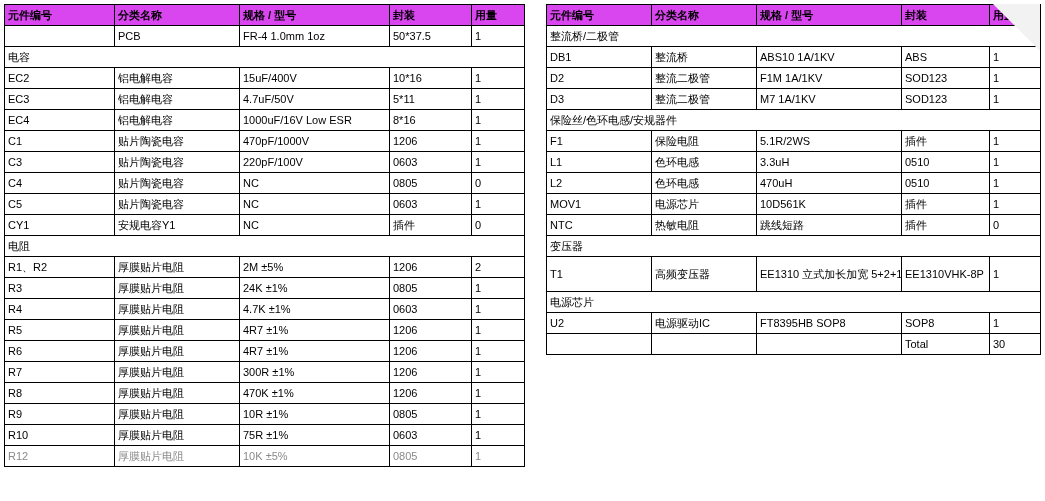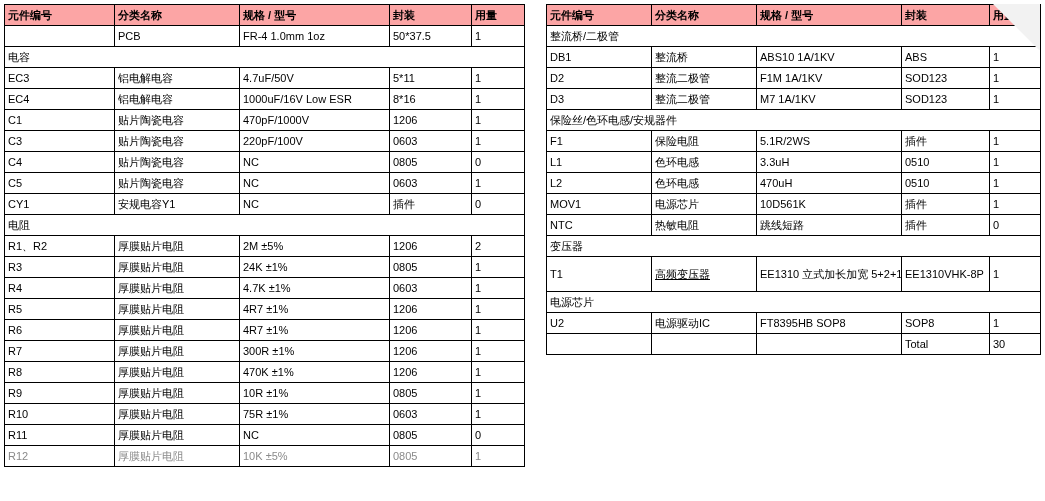--- a/index.html
+++ b/index.html
@@ -43,21 +43,21 @@
     font-size: 11px;
     font-weight: normal;
     text-align: left;
     vertical-align: middle;
     height: 16px;
     line-height: 13px;
     overflow: hidden;
     white-space: nowrap;
   }
   table.bom thead td {
-    background: #fca5a5;
+    background: #d946ef;
     font-weight: bold;
     text-align: left;
   }
   table.bom thead td.c {
     text-align: left;
   }
   td.center {
     text-align: center;
   }
   td.section {
@@ -122,20 +122,27 @@
             <td></td>
             <td>PCB</td>
             <td>FR-4 1.0mm 1oz</td>
             <td class="center">50*37.5</td>
             <td class="center">1</td>
           </tr>
           <tr>
             <td class="section" colspan="5">电容</td>
           </tr>
           <tr>
+            <td>EC2</td>
+            <td>铝电解电容</td>
+            <td>15uF/400V</td>
+            <td class="center">10*16</td>
+            <td class="center">1</td>
+          </tr>
+          <tr>
             <td>EC3</td>
             <td>铝电解电容</td>
             <td>4.7uF/50V</td>
             <td class="center">5*11</td>
             <td class="center">1</td>
           </tr>
           <tr>
             <td>EC4</td>
             <td>铝电解电容</td>
             <td>1000uF/16V  Low ESR</td>
@@ -235,27 +242,20 @@
             <td>10R   ±1%</td>
             <td class="center">0805</td>
             <td class="center">1</td>
           </tr>
           <tr>
             <td>R10</td>
             <td>厚膜贴片电阻</td>
             <td>75R   ±1%</td>
             <td class="center">0603</td>
             <td class="center">1</td>
-          </tr>
-          <tr>
-            <td>R11</td>
-            <td>厚膜贴片电阻</td>
-            <td>NC</td>
-            <td class="center">0805</td>
-            <td class="center">0</td>
           </tr>
           <tr>
             <td class=" faded">R12</td>
             <td class=" faded">厚膜贴片电阻</td>
             <td class=" faded">10K   ±5%</td>
             <td class="center faded">0805</td>
             <td class="center faded">1</td>
           </tr>
         </tbody>
     </table>
@@ -341,21 +341,21 @@
             <td>热敏电阻</td>
             <td>跳线短路</td>
             <td class="center">插件</td>
             <td class="center">0</td>
           </tr>
           <tr>
             <td class="section" colspan="5">变压器</td>
           </tr>
           <tr>
             <td style="height: 30px;">T1</td>
-            <td style="height: 30px; text-decoration: underline;">高频变压器</td>
+            <td style="height: 30px;">高频变压器</td>
             <td class=" wrapcell" style="height: 30px; text-align: right;">EE1310 立式加长加宽 5+2+1</td>
             <td class="center" style="height: 30px;">EE1310VHK-8P</td>
             <td class="center" style="height: 30px;">1</td>
           </tr>
           <tr>
             <td class="section" colspan="5">电源芯片</td>
           </tr>
           <tr>
             <td>U2</td>
             <td>电源驱动IC</td>

